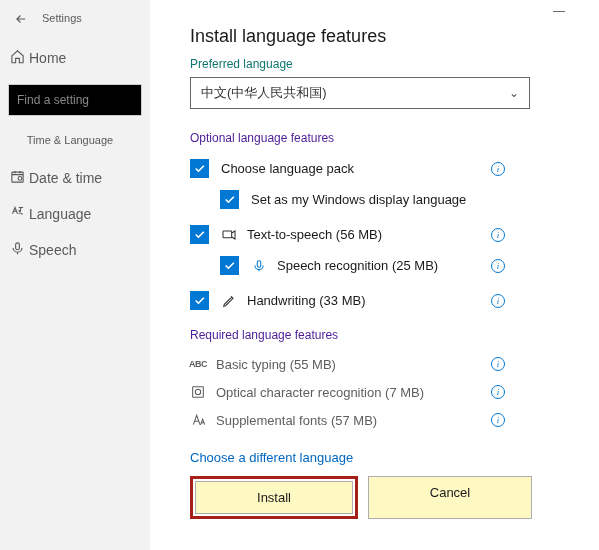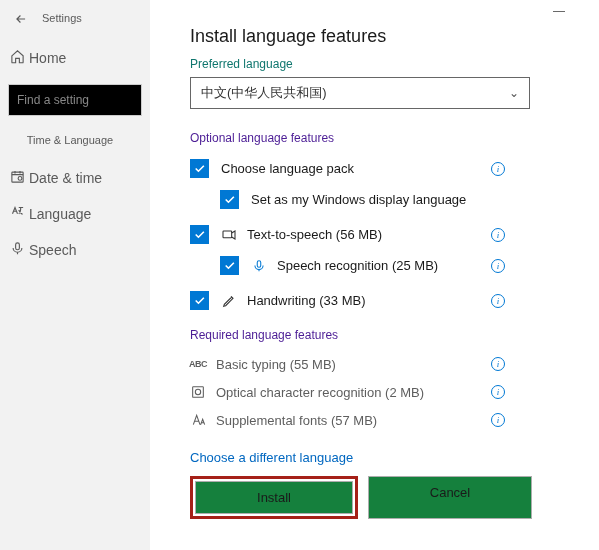--- a/index.html
+++ b/index.html
@@ -33,21 +33,21 @@
   .info { margin-left: auto; color: #0078d4; width: 16px; height: 16px; display:flex; align-items:center; justify-content:center; flex-shrink:0;}
   .info-circle { width:14px;height:14px;border:1.2px solid #0078d4;border-radius:50%;display:flex;align-items:center;justify-content:center;font-size:9px;font-family:Georgia,serif;font-style:italic;color:#0078d4;}
   .feat-row { width: 316px; }
   .req .label { color: #5e5e5e; }
   .req .feat-icon { margin-left: 0; }
   .req-indent { padding-left: 0px; }
   .abc { font-size:9px; font-weight:600; color:#5e5e5e; letter-spacing:-0.5px;}
   
   .link { color: #0067c0; font-size: 13px; margin-top: 10px; display: inline-block; }
   .buttons { display: flex; gap: 10px; margin-top: 10px; }
-  .btn { flex:1; max-width:164px; padding: 8px 0; text-align: center; background: #15803d; border: 1px solid #adadad; font-size: 13px; color: #1a1a1a; cursor: pointer; }
+  .btn { flex:1; max-width:164px; padding: 8px 0; text-align: center; background: #fef9c3; border: 1px solid #adadad; font-size: 13px; color: #1a1a1a; cursor: pointer; }
   .btn-wrap-highlight { border: 3px solid #a52018; padding:2px; display:inline-block; }
   
   .toolbar-icons { position: absolute; right: 22px; top: 338px; display: flex; flex-direction: row; gap: 12px; color: #5a5a5a; }
 </style>
 </head>
 <body>
 
 <div class="bg-left"></div>
 <div class="bg-white"></div>
 
@@ -199,21 +199,21 @@
         <span class="info-circle">i</span>
       </span>
   </div>
   <div class="feat feat-row req req-indent">
     <span class="feat-icon">
         <svg width="16" height="16" viewBox="0 0 24 24" fill="none" stroke="#5e5e5e" stroke-width="1.6">
           <rect x="4" y="4" width="16" height="16" rx="1"></rect>
           <circle cx="12" cy="12" r="4"></circle>
         </svg>
       </span>
-    <span class="label">Optical character recognition (2 MB)</span>
+    <span class="label">Optical character recognition (7 MB)</span>
     <span class="info">
         <span class="info-circle">i</span>
       </span>
   </div>
   <div class="feat feat-row req req-indent">
     <span class="feat-icon">
         <svg width="16" height="16" viewBox="0 0 24 24" fill="none" stroke="#5e5e5e" stroke-width="1.6">
           <path d="M5 19L10 5l5 14M7 14h6M16 19l3-8 3 8M17 16h4"></path>
         </svg>
       </span>

